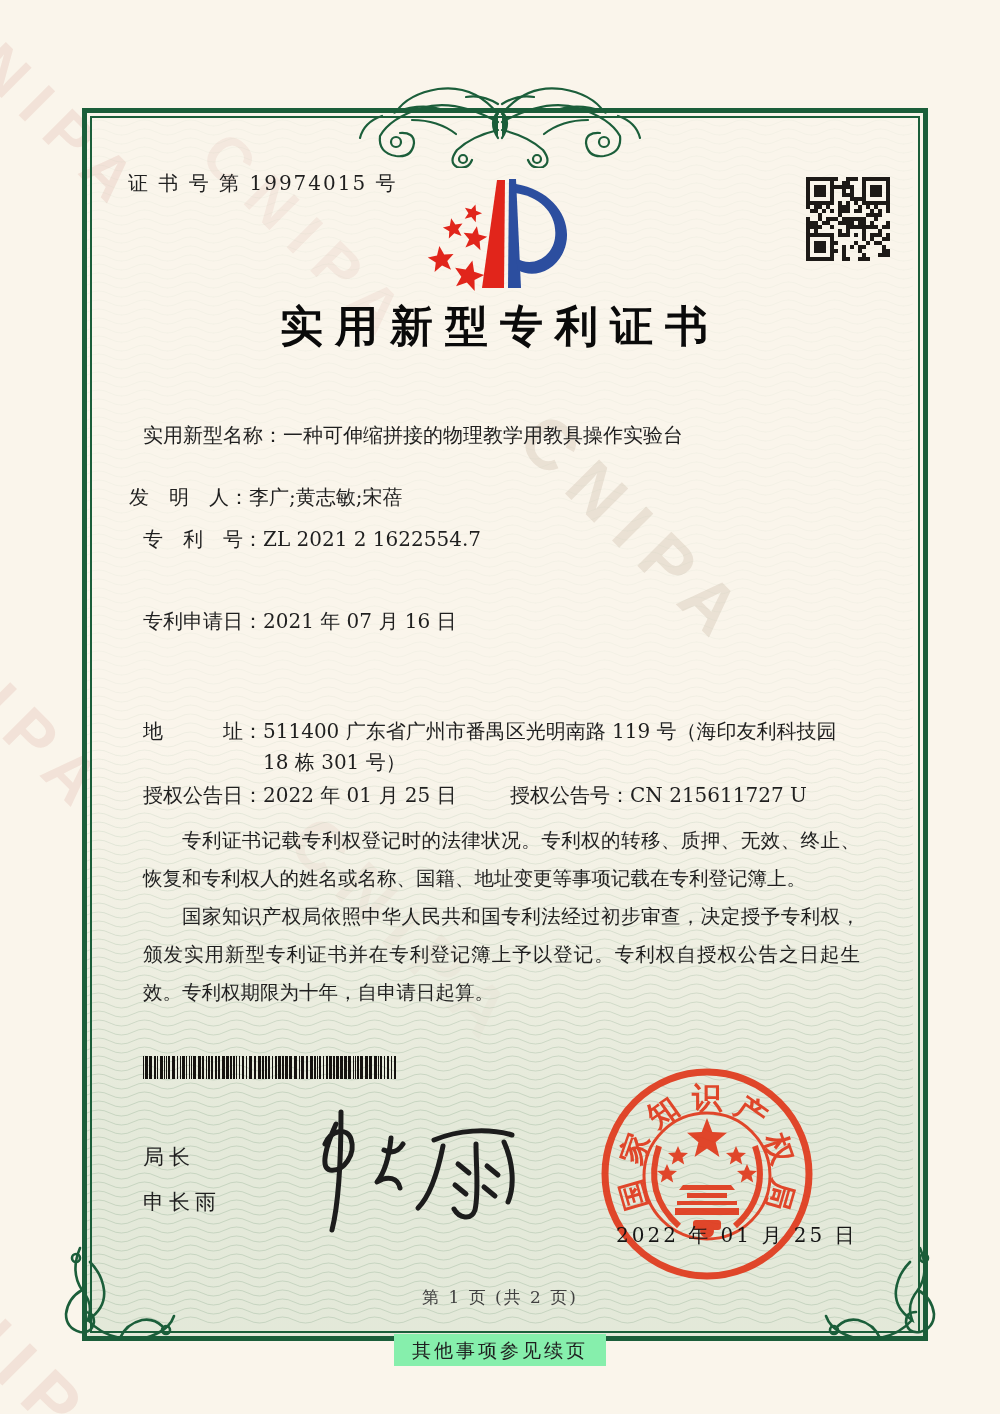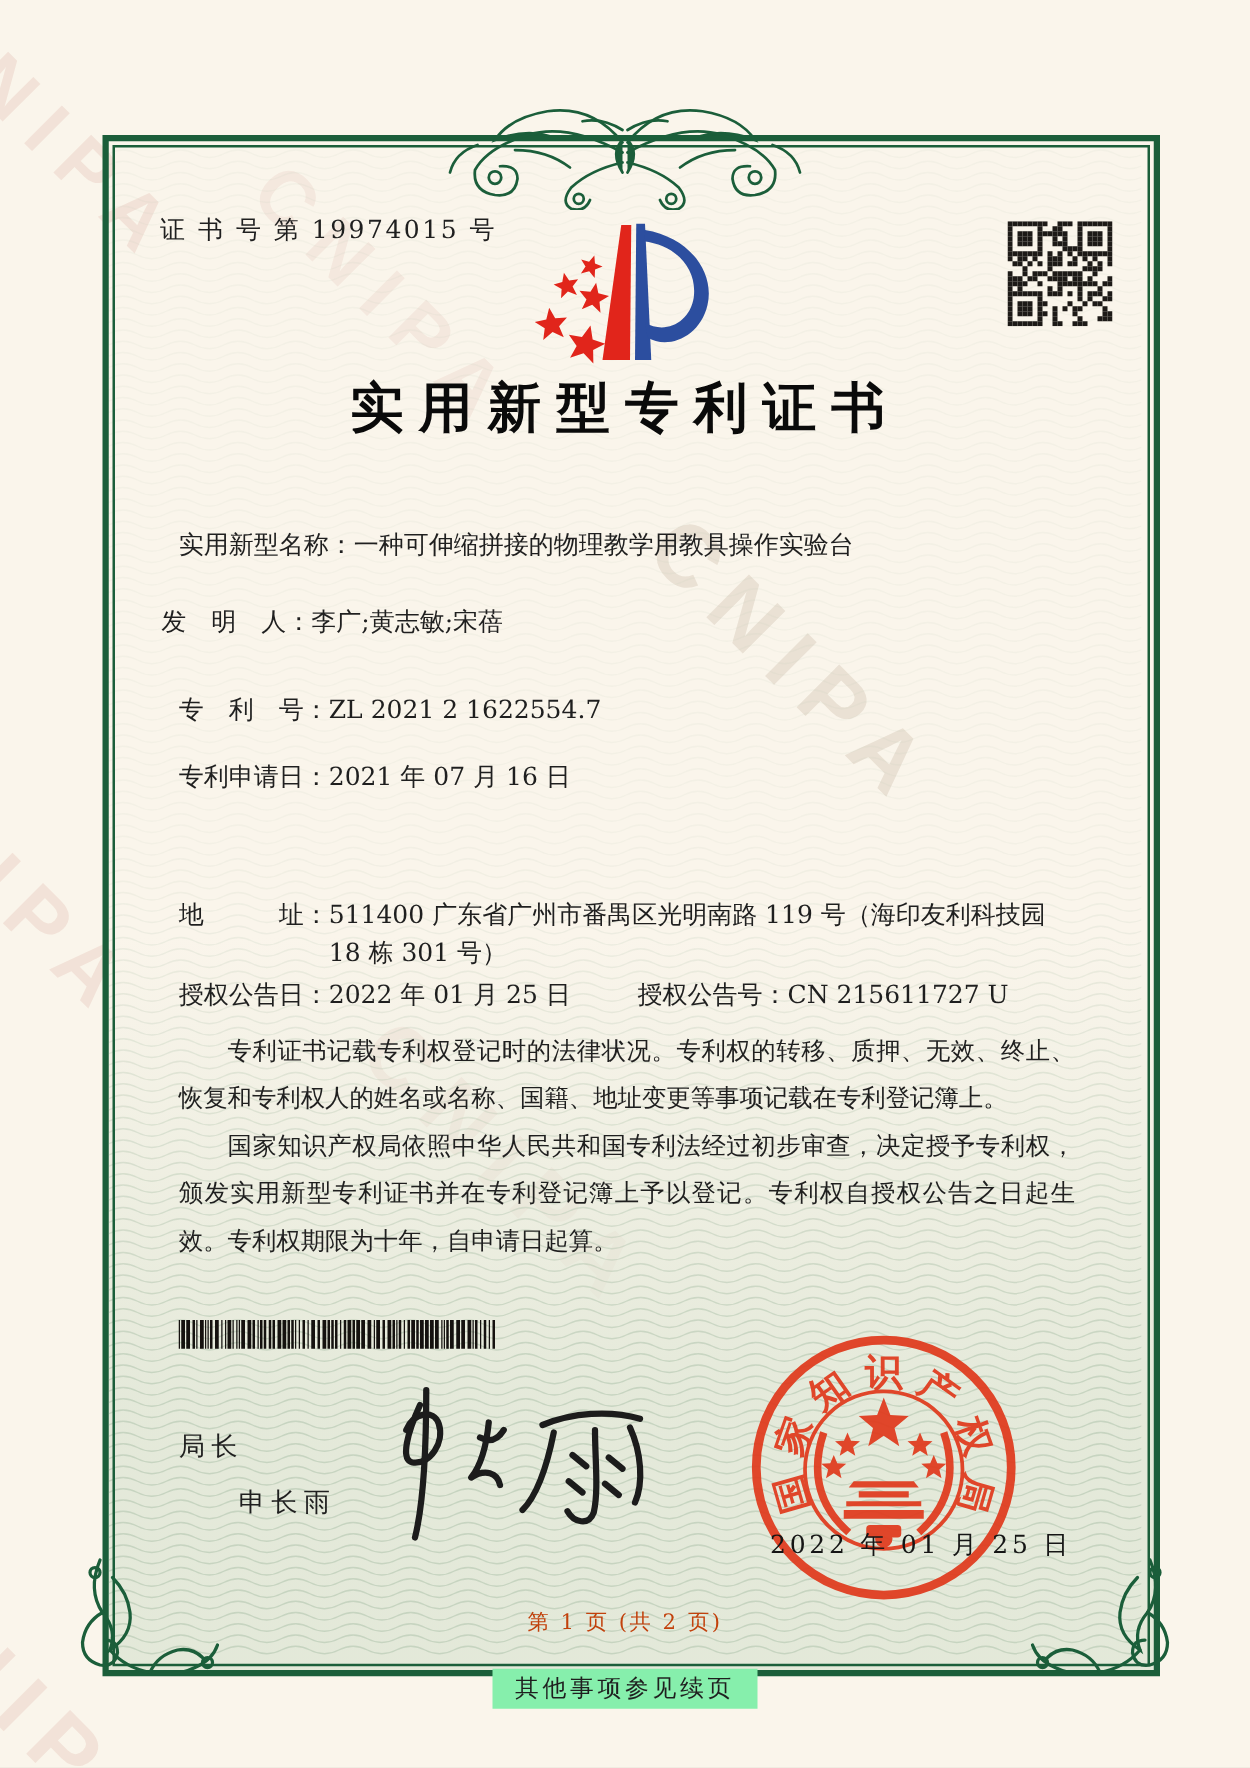--- a/index.html
+++ b/index.html
@@ -33,21 +33,21 @@
   .row .val{display:inline-block;vertical-align:top;}
   .addr-val{width:575px;line-height:31px;}
   .body-text{left:143px;top:822px;width:717px;z-index:3;font-size:19.5px;line-height:38px;text-align:justify;}
   .body-text p{margin:0;text-indent:2em;}
   .barcode{left:143px;top:1056px;width:258px;height:23px;z-index:3;display:flex;align-items:stretch;}
   .barcode div{background:#15120f;height:100%;}
   .signer{left:143px;z-index:4;font-size:21px;letter-spacing:5px;}
   .sig-svg{left:278px;top:1104px;z-index:4;}
   .seal-svg{left:595px;top:1062px;z-index:3;opacity:0.93;}
   .seal-date{left:616px;top:1222px;z-index:4;font-size:20px;letter-spacing:3px;color:#151515;}
-  .page-ind{left:82px;top:1286px;width:836px;text-align:center;z-index:3;font-size:17px;letter-spacing:2px;color:#c2410c;}
+  .page-ind{left:82px;top:1286px;width:836px;text-align:center;z-index:3;font-size:17px;letter-spacing:2px;color:#404040;}
   .cont-note{left:0;top:1338px;width:1000px;text-align:center;z-index:3;font-size:19px;}
   .cont-note span{background:#86efac;padding:5px 18px;letter-spacing:3px;}
   .orn{z-index:4;}
   .qr{left:806px;top:177px;z-index:3;}
   .logo{left:424px;top:166px;z-index:3;}
 </style>
 </head>
 <body>
 
 <div class="page">
@@ -484,21 +484,21 @@
     </svg>
 
   <div class="abs title">实用新型专利证书</div>
 
   <div class="abs row" style="left:143px;top:420px;">
     <span class="lbl">实用新型名称：</span><span class="val">一种可伸缩拼接的物理教学用教具操作实验台</span>
   </div>
   <div class="abs row" style="left:129px;top:482px;">
     <span class="lbl">发　明　人：</span><span class="val">李广;黄志敏;宋蓓</span>
   </div>
-  <div class="abs row" style="left:143px;top:552px;">
+  <div class="abs row" style="left:143px;top:524px;">
     <span class="lbl">专　利　号：</span><span class="val">ZL 2021 2 1622554.7</span>
   </div>
   <div class="abs row" style="left:143px;top:606px;">
     <span class="lbl">专利申请日：</span><span class="val">2021 年 07 月 16 日</span>
   </div>
   <div class="abs row" style="left:143px;top:716px;">
     <span class="lbl">地　　　址：</span><span class="val addr-val">511400 广东省广州市番禺区光明南路 119 号（海印友利科技园 18 栋 301 号）</span>
   </div>
   <div class="abs row" style="left:143px;top:780px;">
     <span class="lbl">授权公告日：</span><span class="val">2022 年 01 月 25 日</span>
@@ -582,21 +582,21 @@
       <div style="width: 3px; margin-right: 1px;"></div>
       <div style="width: 1px; margin-right: 1px;"></div>
       <div style="width: 2px; margin-right: 2px;"></div>
       <div style="width: 1px; margin-right: 2px;"></div>
       <div style="width: 2px; margin-right: 2px;"></div>
       <div style="width: 1px; margin-right: 2px;"></div>
       <div style="width: 2px; margin-right: 1px;"></div>
     </div>
 
   <div class="abs signer" style="top:1143px;">局长</div>
-  <div class="abs signer" style="top:1188px;margin-left:48px;">申长雨</div>
+  <div class="abs signer" style="top:1188px;">申长雨</div>
 
   <svg class="abs sig-svg" width="260" height="140" viewBox="0 0 260 140">
     <g stroke="#1c1c1c" stroke-width="5" fill="none" stroke-linecap="round" stroke-linejoin="round">
       <path d="M58 20 C48 42 42 64 52 66 C66 68 78 50 73 35 C69 23 53 26 47 40"></path>
       <path d="M63 8 C63 48 61 98 54 126"></path>
       <path d="M106 46 C114 50 120 48 125 40"></path>
       <path d="M113 34 C111 54 107 68 99 78 C110 71 120 74 122 84"></path>
       <path d="M156 36 C180 26 210 24 234 31"></path>
       <path d="M165 42 C159 72 150 94 140 104"></path>
       <path d="M198 40 C198 64 201 88 197 106 C193 117 181 114 176 105"></path>

